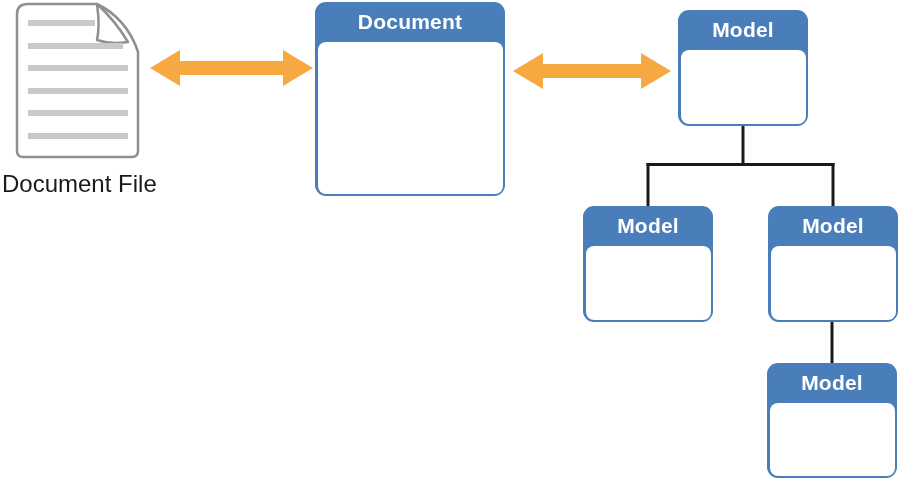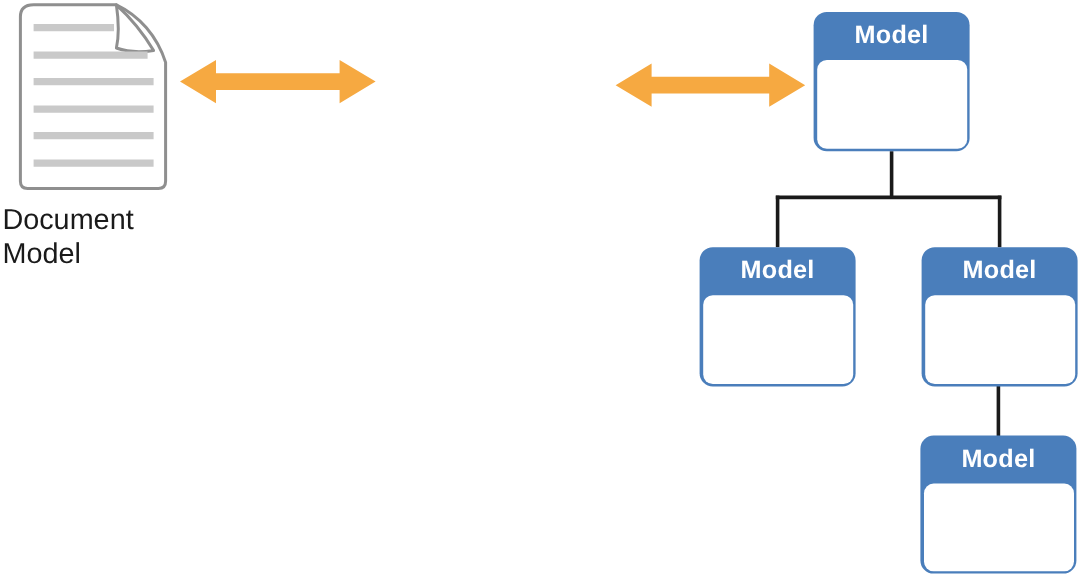--- a/index.html
+++ b/index.html
@@ -89,22 +89,26 @@
         <path d="M28 23 H95"></path>
         <path d="M28 46 H123"></path>
         <path d="M28 68 H128"></path>
         <path d="M28 91 H128"></path>
         <path d="M28 113 H128"></path>
         <path d="M28 136 H128"></path>
       </g>
     </g>
   </svg>
 
-  <div class="file-label">Document Model</div>
+  <div class="file-label">Document File</div>
 
+  <div class="node node-document">
+    <div class="hd">Document</div>
+    <div class="bd"></div>
+  </div>
 
   <div class="node node-model-root">
     <div class="hd">Model</div>
     <div class="bd"></div>
   </div>
 
   <div class="node node-model-cl">
     <div class="hd">Model</div>
     <div class="bd"></div>
   </div>

